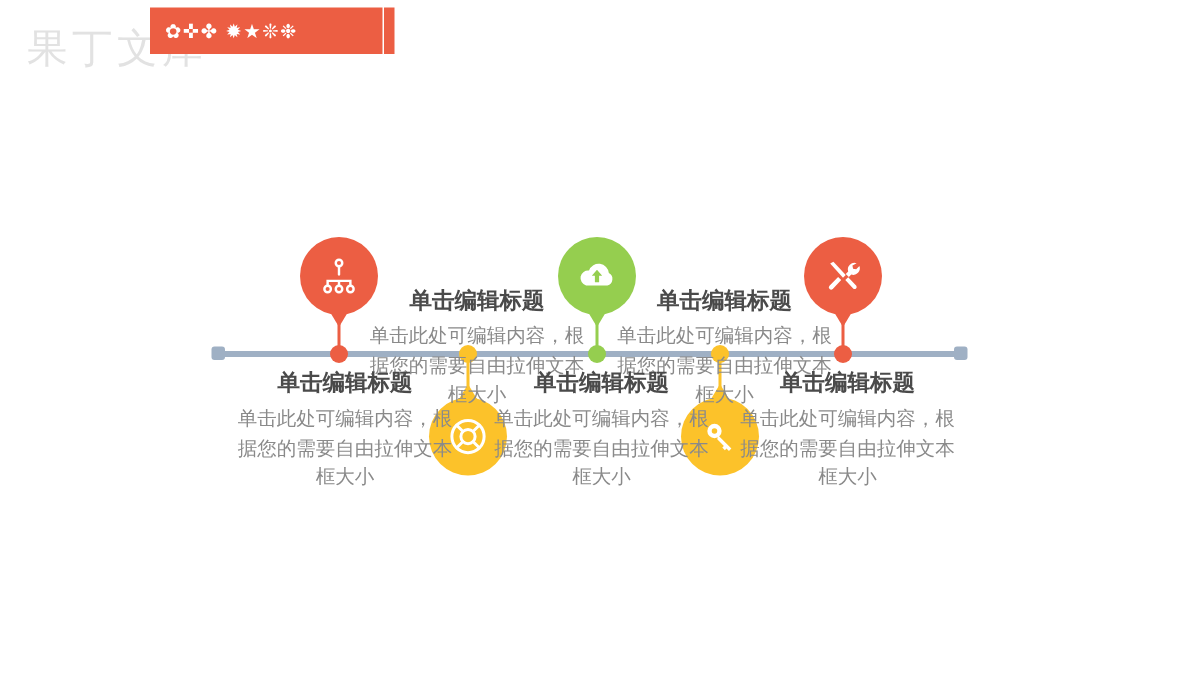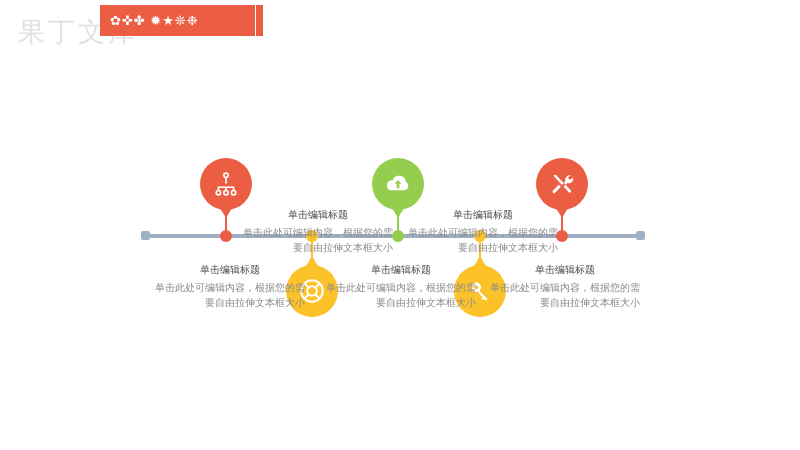--- a/index.html
+++ b/index.html
@@ -128,33 +128,31 @@
     border-right: 6px solid transparent;
   }
 
   
   .txt {
     position: absolute;
     width: 150px;
     text-align: center;
   }
   .txt .t-title {
-    font-size: 10px;
-    font-weight: normal;
+    font-size: 15px;
+    font-weight: bold;
     color: #4a4a4a;
     line-height: 1.35;
     white-space: nowrap;
-    margin-top: 17px;
   }
   .txt .t-body {
     margin-top: 3px;
-    font-size: 10px;
+    font-size: 13px;
     color: #8a8a8a;
     line-height: 1.5;
-    text-align: right;
   }
 
   
   .node.up .bubble { top: 158px; }
   .node.up .tail {
     top: 208px;
     border-top: 10px solid currentColor;
   }
   .node.up .stem { top: 216px; height: 18px; }
 

